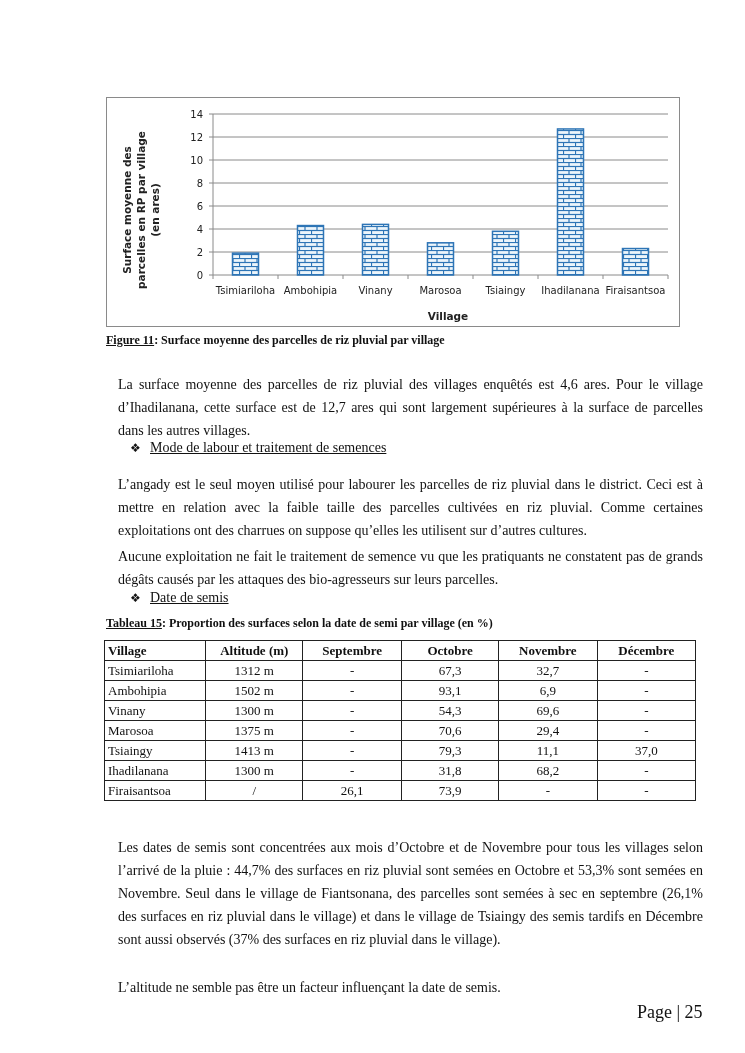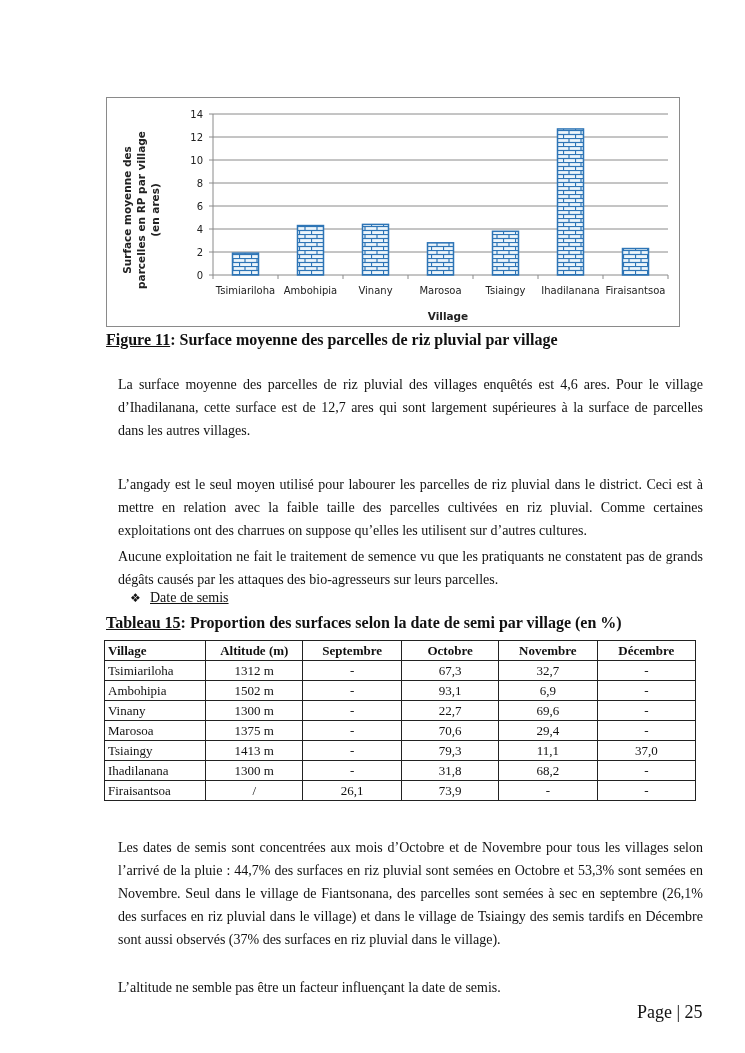--- a/index.html
+++ b/index.html
@@ -9,21 +9,21 @@
 
   .bullet-heading { position: absolute; left: 130px; font-size: 14px; line-height: 18px; }
   .bullet-heading .glyph { display: inline-block; width: 20px; font-size: 12px; }
   .bullet-heading .txt { text-decoration: underline; }
 
   .chart-frame { position: absolute; left: 106px; top: 97px; width: 574px; height: 230px;
                  border: 1px solid #8a8a8a; box-sizing: border-box; background: #fff; }
   .chart-svg { position: absolute; left: 0; top: 0; }
   .chart-svg text { font-family: "DejaVu Sans", sans-serif; fill: #222; }
 
-  .caption { position: absolute; left: 106px; font-size: 16px; font-weight: bold; line-height: 18px; }
+  .caption { position: absolute; left: 106px; font-size: 12px; font-weight: bold; line-height: 18px; }
   .caption .lbl { text-decoration: underline; }
 
   .para { position: absolute; left: 106px; width: 585px; font-size: 14px; line-height: 23px;
           text-align: justify; margin: 12px; }
 
   .data-table { position: absolute; left: 104px; top: 640px; width: 592px; border-collapse: collapse;
                 font-size: 13px; }
   .data-table th, .data-table td { border: 1px solid #222; padding: 0 3px; height: 19px; line-height: 17px; }
   .data-table th { font-weight: bold; text-align: center; }
   .data-table th:first-child { text-align: left; }
@@ -116,20 +116,23 @@
       </g>
     </svg>
   </div>
 
   <div class="caption" style="top:331px;">
     <span class="lbl">Figure 11</span><span>: Surface moyenne des parcelles de riz pluvial par village</span>
   </div>
 
   <p class="para" style="top:361px;">La surface moyenne des parcelles de riz pluvial des villages enquêtés est 4,6 ares. Pour le village d’Ihadilanana, cette surface est de 12,7 ares qui sont largement supérieures à la surface de parcelles dans les autres villages.</p>
 
+  <div class="bullet-heading" style="top:439px;">
+    <span class="glyph">❖</span><span class="txt">Mode de labour et traitement de semences</span>
+  </div>
 
   <p class="para" style="top:461px;">L’angady est le seul moyen utilisé pour labourer les parcelles de riz pluvial dans le district. Ceci est à mettre en relation avec la faible taille des parcelles cultivées en riz pluvial. Comme certaines exploitations ont des charrues on suppose qu’elles les utilisent sur d’autres cultures.</p>
 
   <p class="para" style="top:533px;">Aucune exploitation ne fait le traitement de semence vu que les pratiquants ne constatent pas de grands dégâts causés par les attaques des bio-agresseurs sur leurs parcelles.</p>
 
   <div class="bullet-heading" style="top:589px;">
     <span class="glyph">❖</span><span class="txt">Date de semis</span>
   </div>
 
   <div class="caption" style="top:614px;">
@@ -161,21 +164,21 @@
         <td class="altitude">1502 m</td>
         <td>-</td>
         <td>93,1</td>
         <td>6,9</td>
         <td>-</td>
       </tr>
       <tr>
         <td class="village">Vinany</td>
         <td class="altitude">1300 m</td>
         <td>-</td>
-        <td>22,7</td>
+        <td>54,3</td>
         <td>69,6</td>
         <td>-</td>
       </tr>
       <tr>
         <td class="village">Marosoa</td>
         <td class="altitude">1375 m</td>
         <td>-</td>
         <td>70,6</td>
         <td>29,4</td>
         <td>-</td>

